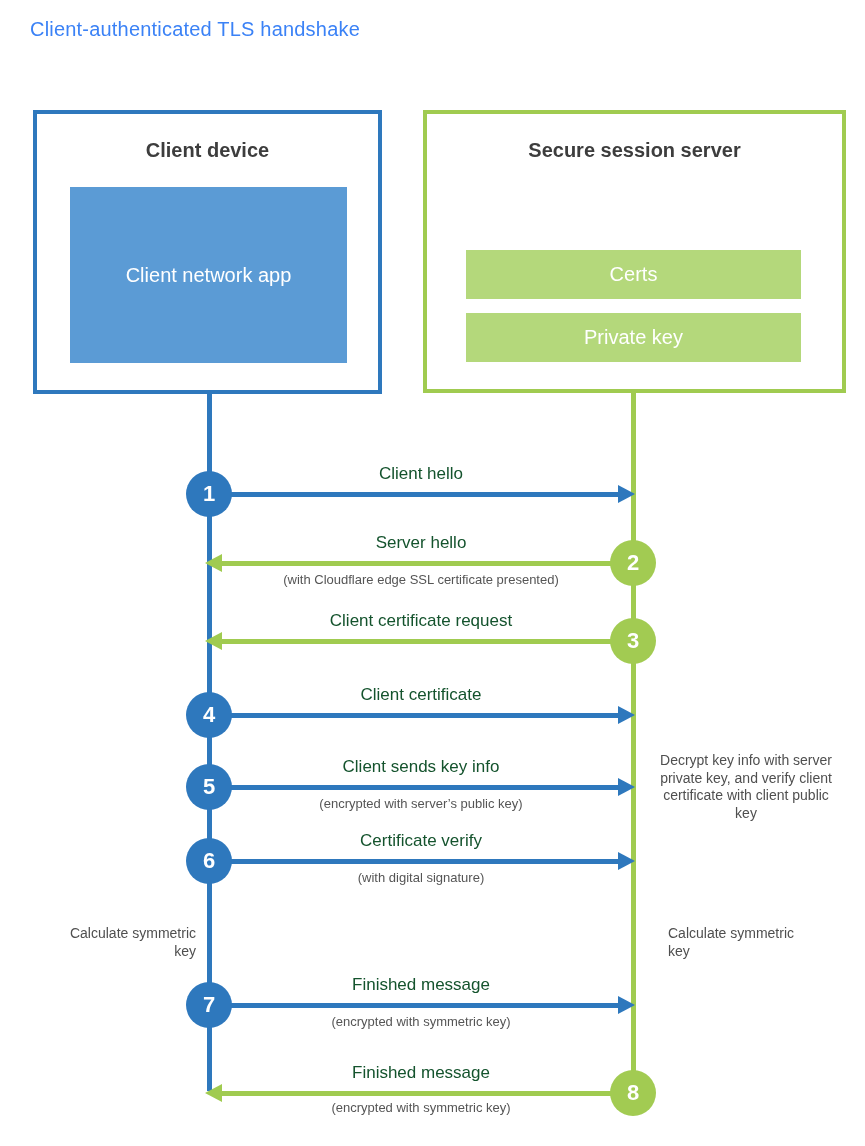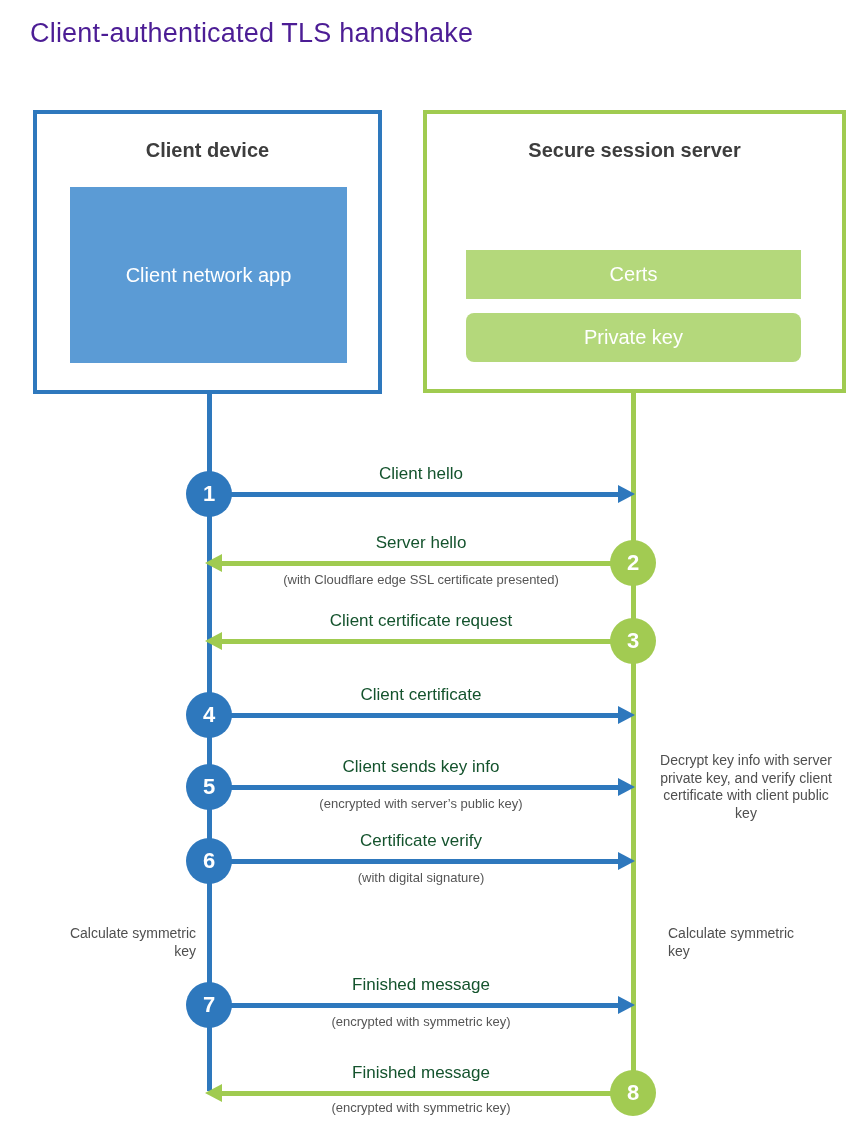--- a/index.html
+++ b/index.html
@@ -7,23 +7,23 @@
     position: relative;
     width: 865px;
     height: 1146px;
     background: #ffffff;
     font-family: "Liberation Sans", "DejaVu Sans", sans-serif;
     overflow: hidden;
   }
   .page-title {
     position: absolute;
     left: 30px; top: 18px;
-    font-size: 27px;
+    font-size: 20px;
     font-weight: 300;
-    color: #4c1d95;
+    color: #3b82f6;
     letter-spacing: 0.2px;
   }
   
   .entity-box {
     position: absolute;
     top: 110px;
     height: 284px;
     background: #ffffff;
     box-sizing: border-box;
   }
@@ -53,21 +53,21 @@
     position: absolute;
     left: 39px;
     width: 335px; height: 49px;
     background: #b4d87b;
     display: flex; align-items: center; justify-content: center;
     color: #ffffff;
     font-size: 20px;
   }
   .bar-0 { top: 73px; }
   .bar-1 { top: 136px; }
-  .bar-2 { top: 199px; border-radius: 8px; }
+  .bar-2 { top: 199px; }
   
   .lifeline { position: absolute; width: 5px; z-index: 1; }
   .lifeline.blue  { left: 207px; top: 394px; height: 697px; background: #2e78bd; }
   .lifeline.green { left: 631px; top: 393px; height: 700px; background: #a0cb50; }
   
   .circle {
     position: absolute;
     width: 46px; height: 46px;
     border-radius: 50%;
     color: #ffffff;

